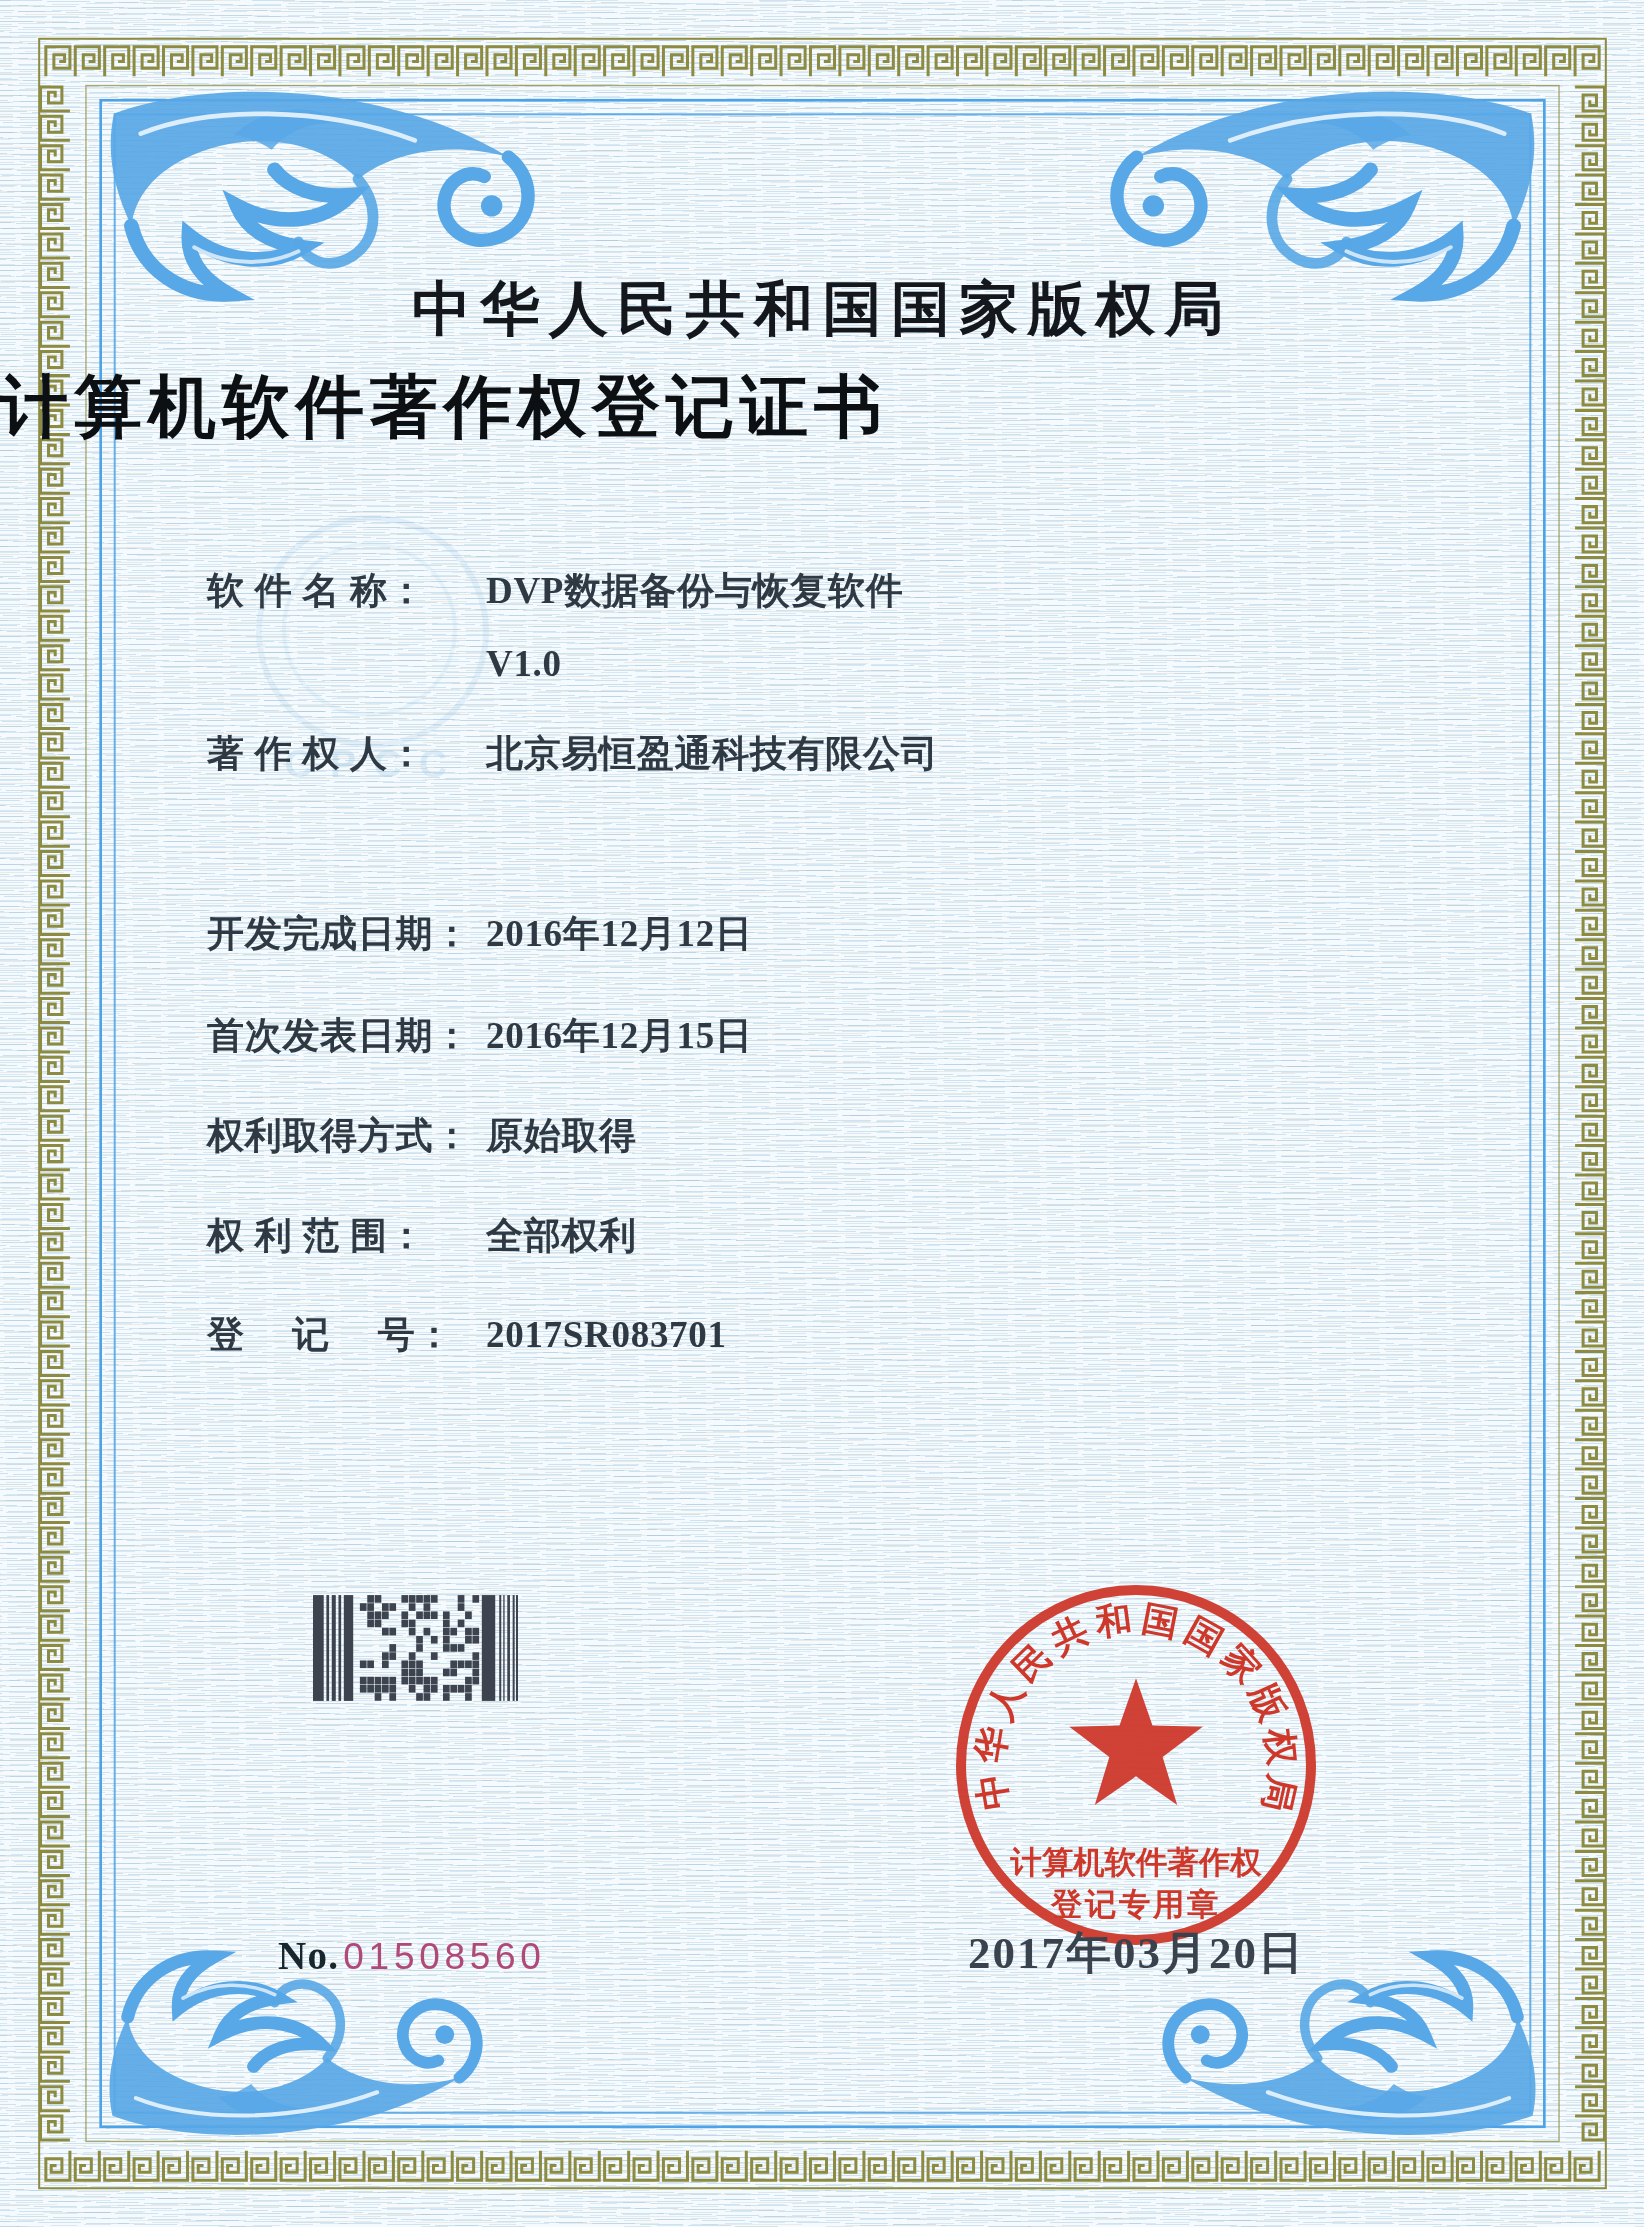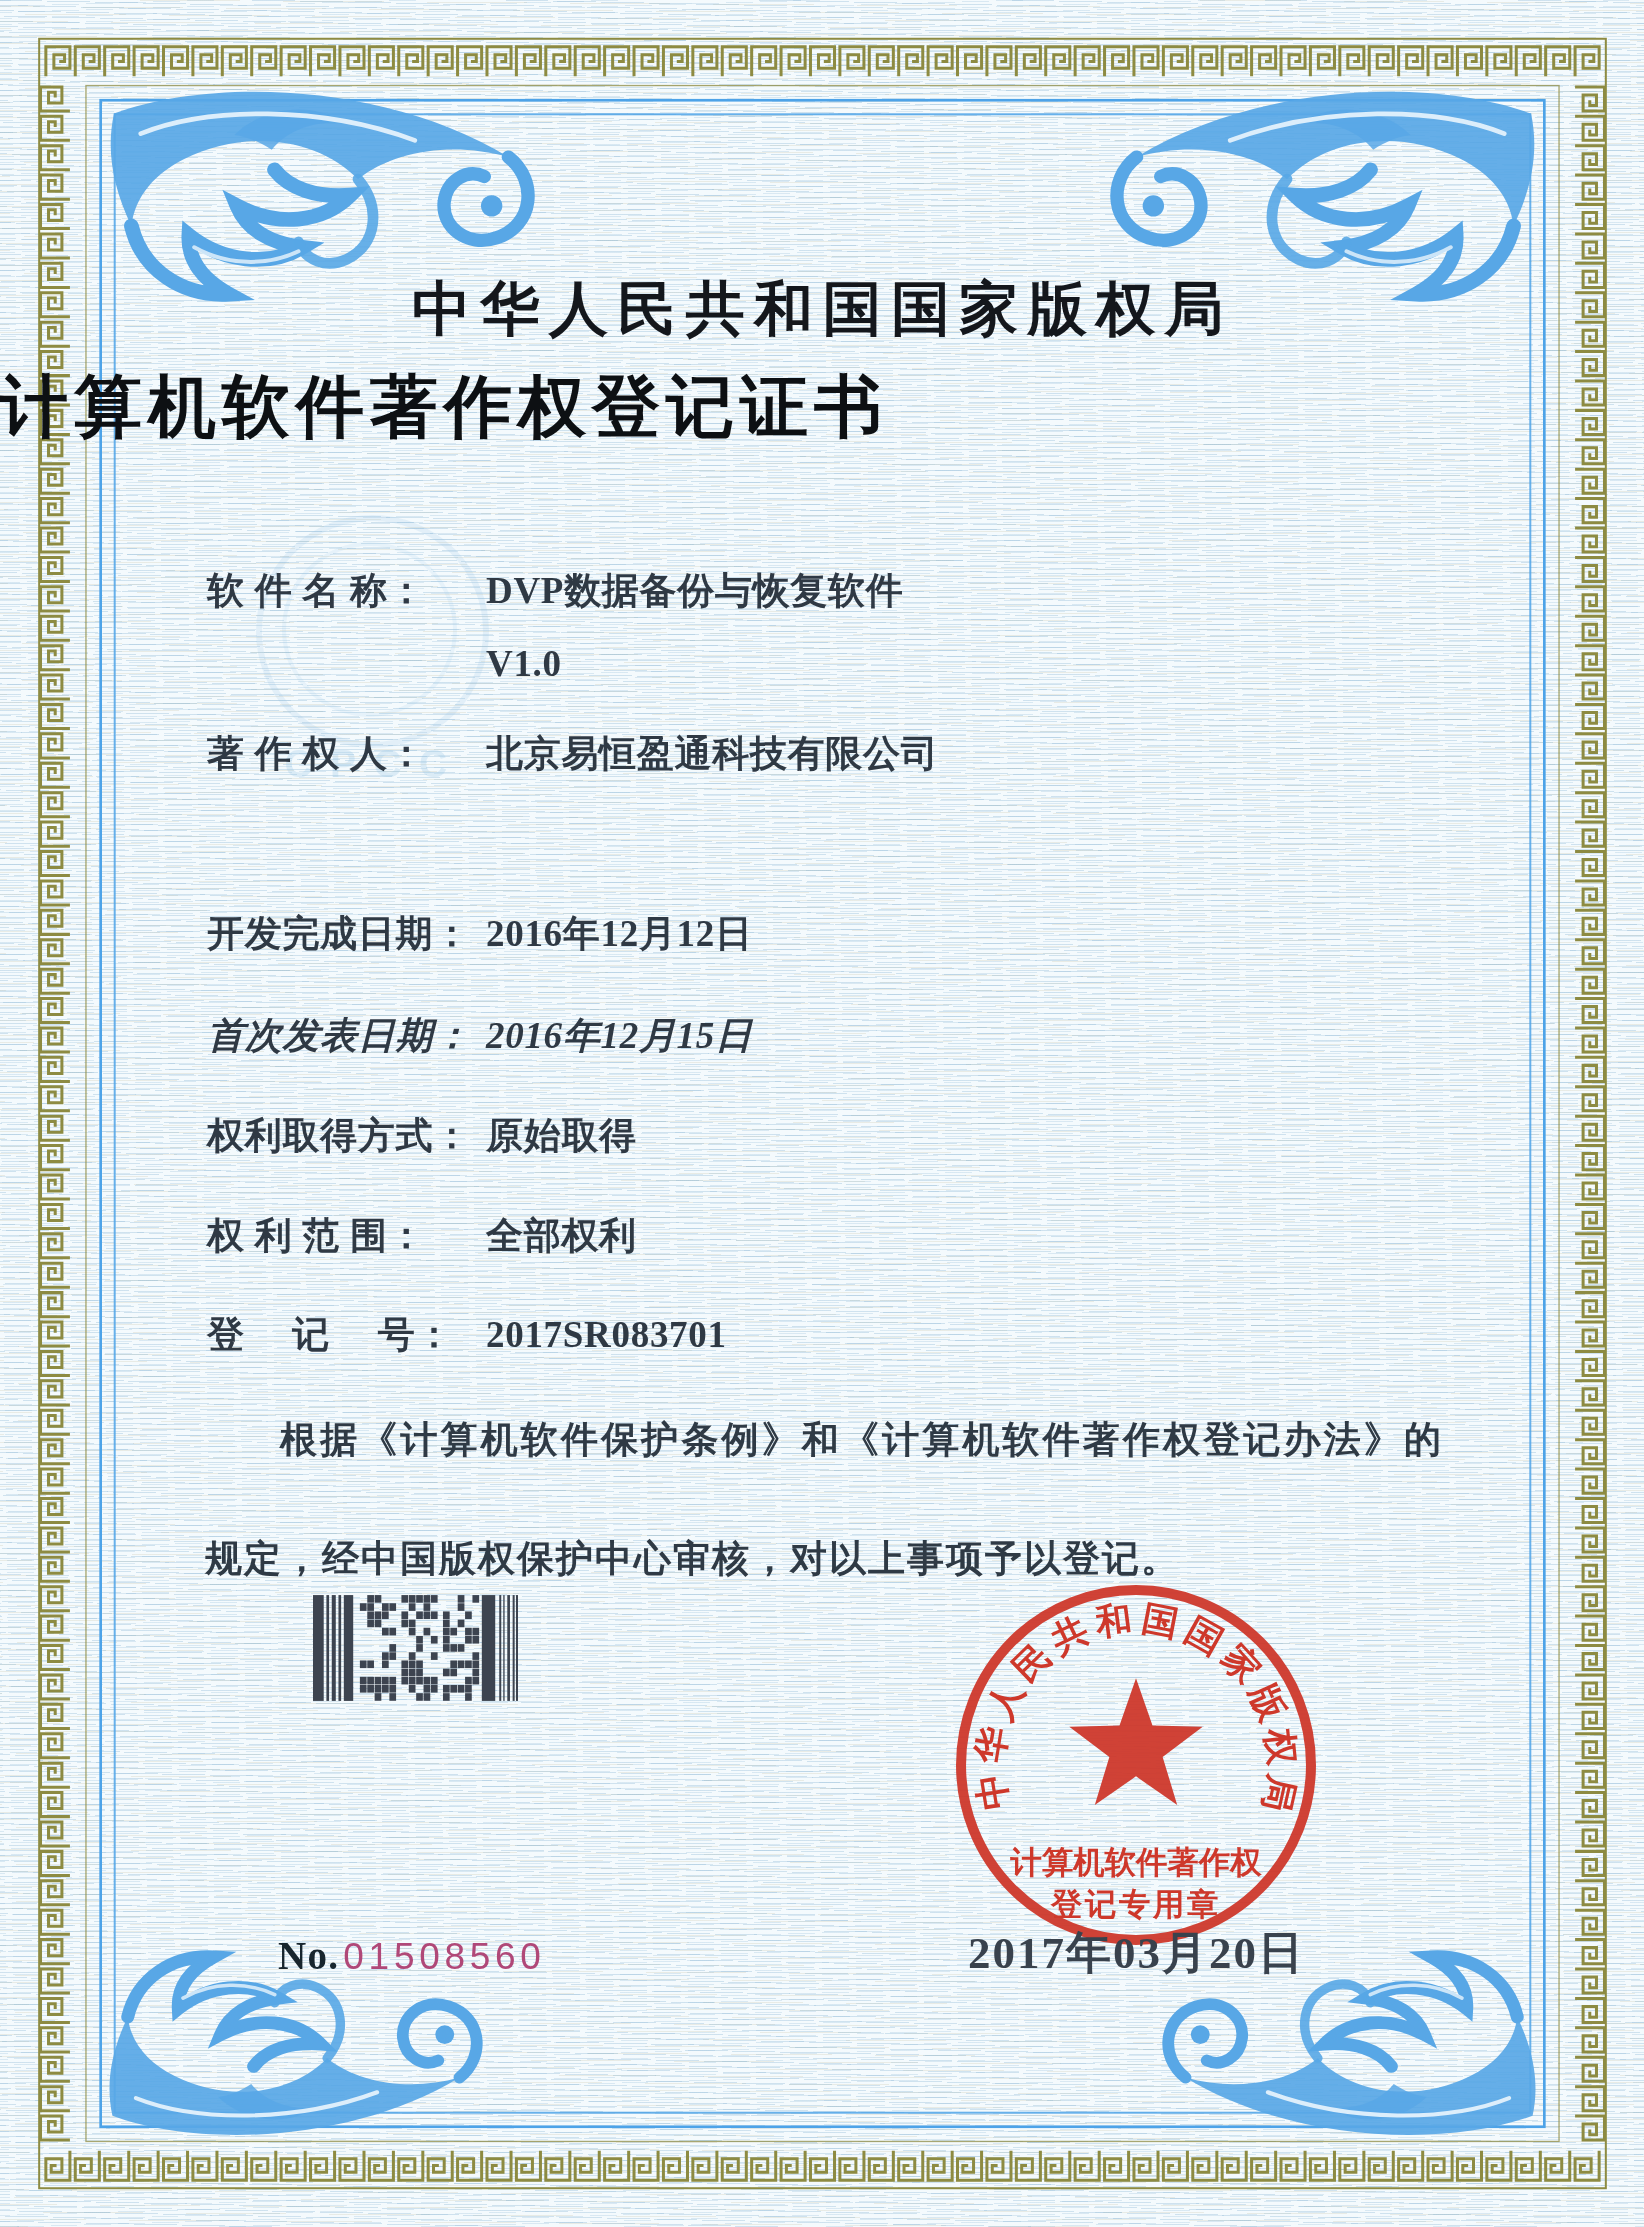--- a/index.html
+++ b/index.html
@@ -29,21 +29,21 @@
     position:absolute;top:484px;right:281px;
     font-size:27px;font-weight:700;color:#2e3944;letter-spacing:1.3px;
   }
   .cert-no .gap{display:inline-block;width:35px;}
 
   .fields{position:absolute;left:207px;top:0;width:1270px;}
   .field-row{position:absolute;left:0;font-size:37px;color:#2f3944;font-weight:700;letter-spacing:0.7px;white-space:nowrap;}
   .field-row:nth-child(1){top:566px;}
   .field-row:nth-child(2){top:729px;}
   .field-row:nth-child(3){top:909px;}
-  .field-row:nth-child(4){top:1011px;font-style:italic;}
+  .field-row:nth-child(4){top:1011px;}
   .field-row:nth-child(5){top:1111px;}
   .field-row:nth-child(6){top:1211px;}
   .field-row:nth-child(7){top:1310px;}
   .flabel{display:inline-block;min-width:275px;}
   .fvalue{margin-left:4px;}
   .fvalue2{display:block;margin-left:279px;margin-top:26px;}
 
   .declaration{
     position:absolute;left:205px;top:1380px;width:1238px;
     font-size:37px;line-height:119px;letter-spacing:2px;color:#2f3a45;font-weight:700;
@@ -392,21 +392,20 @@
       <span class="flabel">权 利 范 围：</span><span class="fvalue">全部权利</span>
       
     </div>
 
     <div class="field-row">
       <span class="flabel">登　 记　 号：</span><span class="fvalue">2017SR083701</span>
       
     </div>
   </div>
 
-  <div class="declaration">根据《计算机软件保护条例》和《计算机软件著作权登记办法》的规定，经中国版权保护中心审核，对以上事项予以登记。</div>
 
   <svg class="barcode" id="barcode" width="205" height="106" viewBox="0 0 306 158">
       <rect x="0" y="0" width="16" height="158" fill="#3d4450"></rect>
       <rect x="20" y="0" width="4" height="158" fill="#3d4450"></rect>
       <rect x="28" y="0" width="6" height="158" fill="#3d4450"></rect>
       <rect x="38" y="0" width="4" height="158" fill="#3d4450"></rect>
       <rect x="46" y="0" width="14" height="158" fill="#3d4450"></rect>
       <rect x="252" y="0" width="20" height="158" fill="#3d4450"></rect>
       <rect x="278" y="0" width="3" height="158" fill="#3d4450"></rect>
       <rect x="284" y="0" width="2" height="158" fill="#3d4450"></rect>

